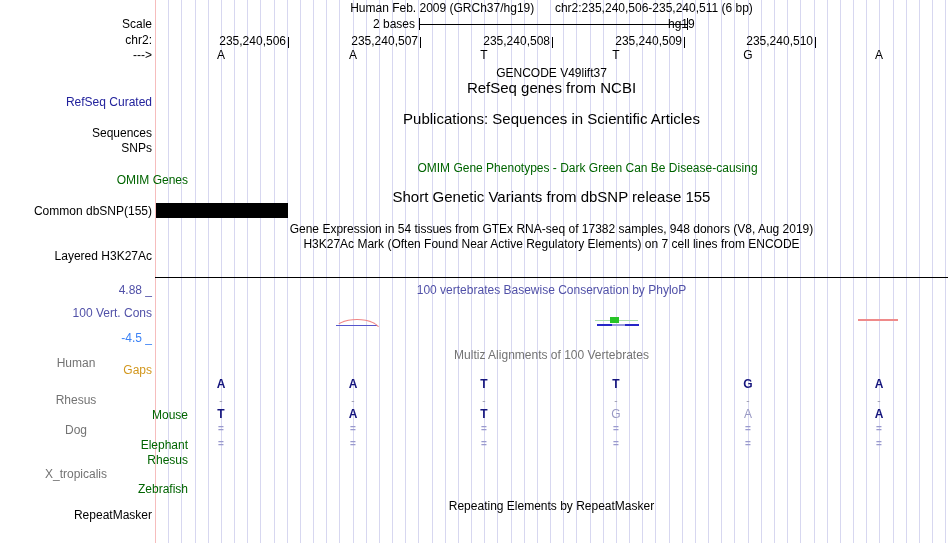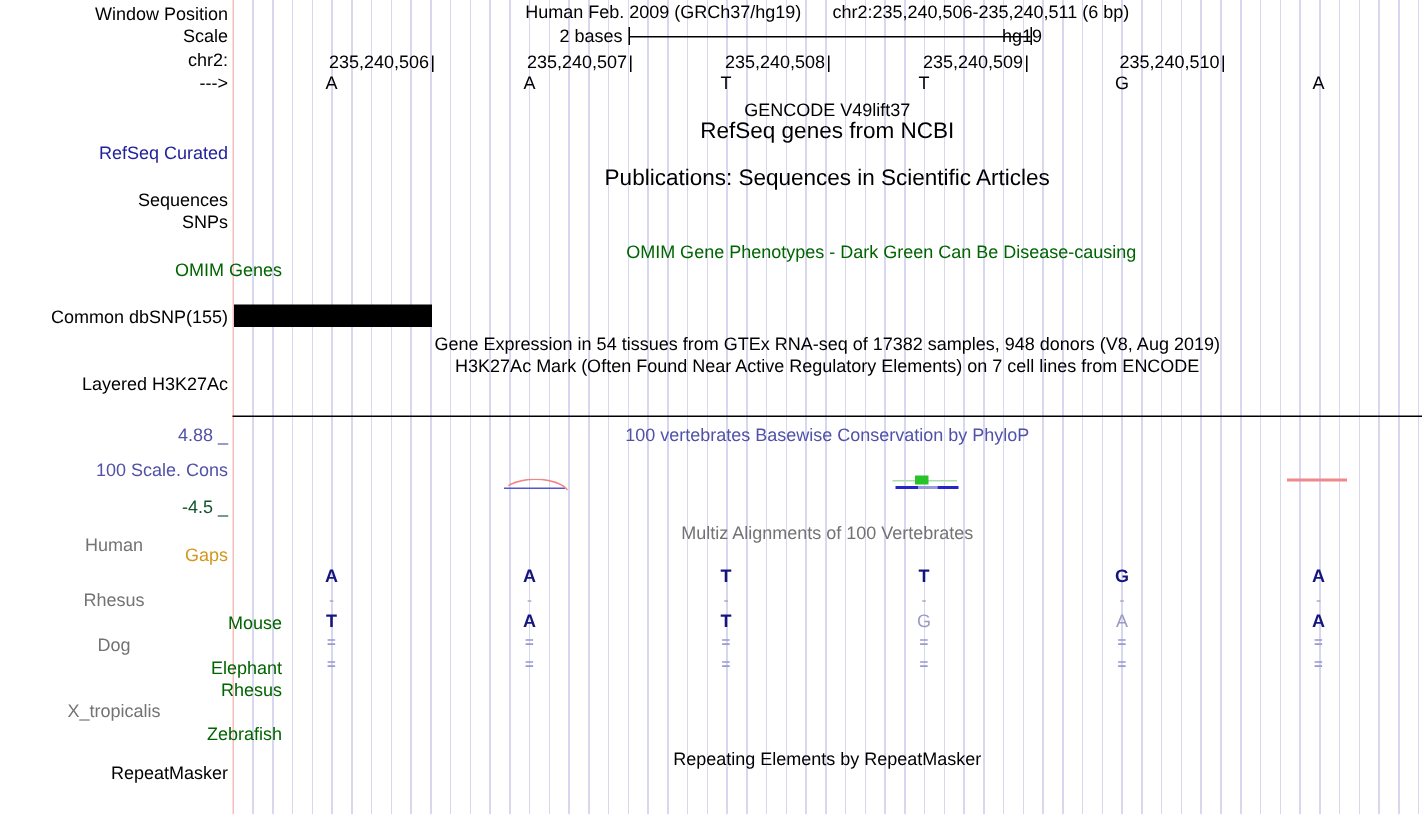--- a/index.html
+++ b/index.html
@@ -23,21 +23,21 @@
   .lab{position:absolute; left:0; width:152px; text-align:right;
        white-space:nowrap; line-height:14px;}
   .ctr{position:absolute; left:155px; width:793px; text-align:center;
        white-space:nowrap; line-height:14px;}
   .small{font-size:15px;}
   .navy{color:#22229c;}
   .dknavy{color:#737373;text-align:center;}
   .green{color:#006400;padding-left:36px;}
   .orange{color:#d2971e;}
   .consblue{color:#5151a8;}
-  .consred{color:#14532d;}
+  .consred{color:#3b82f6;}
   .cell{position:absolute; width:132px; text-align:center; line-height:13px;}
   .c0{left:155px}.c1{left:287px}.c2{left:418px}.c3{left:550px}
   .c4{left:682px}.c5{left:813px}
   .seq{font-size:12px; color:#000;}
   .aln{font-size:12px; font-weight:bold; color:#15157d;}
   .aln.dim{color:#9a9ac4; font-weight:normal;}
   .dash{font-size:10px; color:#9a9aae; line-height:8px;}
   .eq{font-size:10px; font-weight:bold; color:#9a9ace; line-height:10px;}
   .rlab{position:absolute; width:108px; text-align:right; top:34px;
         white-space:nowrap;}
@@ -67,21 +67,20 @@
 
   <div id="gridlines"></div>
   <div id="left-border"></div>
 
   <div class="ctr" style="top:1px">
     <span>Human Feb. 2009 (GRCh37/hg19)</span>
     <span style="display:inline-block;width:14px"></span>
     <span>chr2:235,240,506-235,240,511 (6 bp)</span>
   </div>
 
-  <div class="lab" style="top:2px">Window Position</div>
   <div class="lab" style="top:17px">Scale</div>
   <div class="lab" style="top:33px">chr2:</div>
   <div class="lab" style="top:48px">---&gt;</div>
 
   <div class="rlab" style="left:305px;top:17px;width:110px">2 bases</div>
   <div id="scalebar">
       <div class="mid"></div>
     </div>
   <div style="position:absolute;left:668px;top:17px">hg19</div>
 
@@ -107,31 +106,32 @@
   <div class="ctr small" style="top:81px">RefSeq genes from NCBI</div>
   <div class="lab navy" style="top:95px">RefSeq Curated</div>
 
   <div class="ctr small" style="top:112px">Publications: Sequences in Scientific Articles</div>
   <div class="lab" style="top:126px">Sequences</div>
   <div class="lab" style="top:141px">SNPs</div>
 
   <div class="ctr green" style="top:161px">OMIM Gene Phenotypes - Dark Green Can Be Disease-causing</div>
   <div class="lab green" style="top:173px">OMIM Genes</div>
 
+  <div class="ctr small" style="top:190px">Short Genetic Variants from dbSNP release 155</div>
   <div class="lab" style="top:204px">Common dbSNP(155)</div>
   <div id="dbsnp-bar"></div>
 
   <div class="ctr" style="top:222px">Gene Expression in 54 tissues from GTEx RNA-seq of 17382 samples, 948 donors (V8, Aug 2019)</div>
   <div class="ctr" style="top:237px">H3K27Ac Mark (Often Found Near Active Regulatory Elements) on 7 cell lines from ENCODE</div>
   <div class="lab" style="top:249px">Layered H3K27Ac</div>
 
   <div class="hline" style="left:155px;top:277px;width:793px;height:1px"></div>
   <div class="ctr consblue" style="top:283px">100 vertebrates Basewise Conservation by PhyloP</div>
   <div class="lab consblue" style="top:283px">4.88 _</div>
-  <div class="lab consblue" style="top:306px">100 Scale. Cons</div>
+  <div class="lab consblue" style="top:306px">100 Vert. Cons</div>
   <div class="lab consred" style="top:331px">-4.5 _</div>
 
   <div class="feat-blue-line" style="left:336px;top:325px;width:41px"></div>
   <div class="feat-red-arc" style="left:334px;top:319px;width:44px"></div>
 
   <div class="feat-green-line" style="left:595px;top:320px;width:43px"></div>
   <div class="feat-green-box" style="left:610px;top:317px;width:9px;height:6px"></div>
   <div class="feat-dkblue" style="left:597px;top:324px;width:15px"></div>
   <div class="feat-ltblue" style="left:612px;top:324px;width:13px"></div>
   <div class="feat-dkblue" style="left:625px;top:324px;width:14px"></div>

